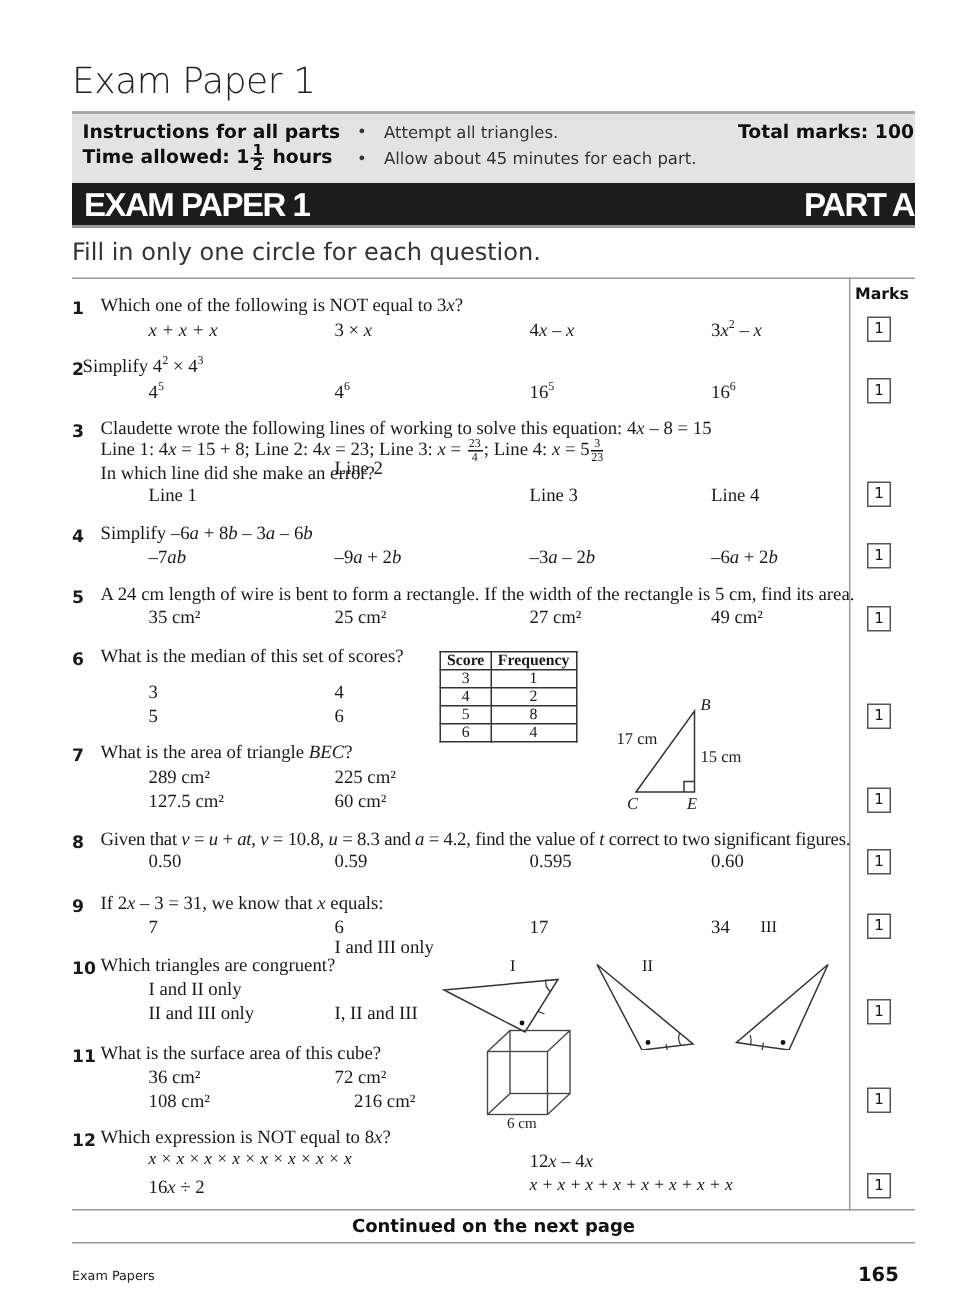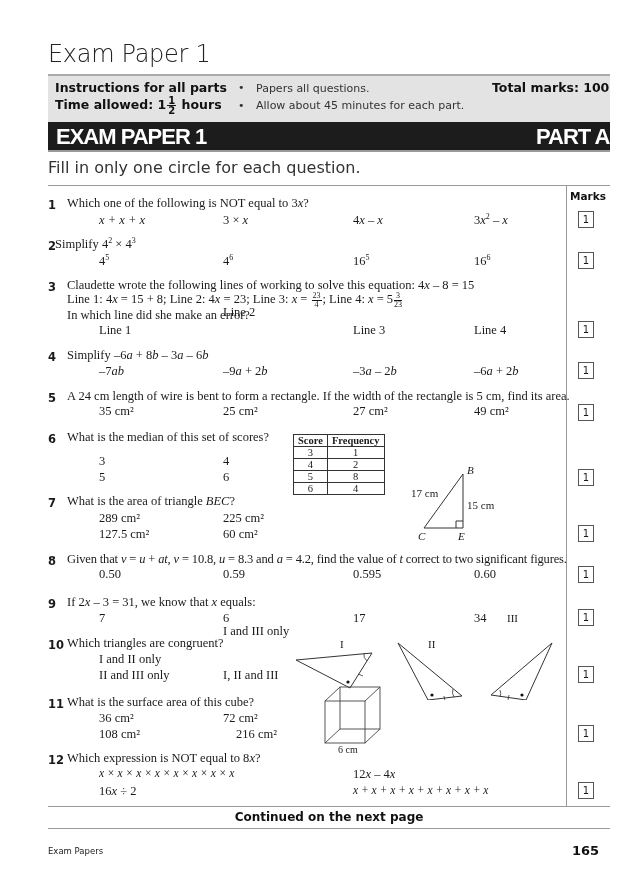--- a/index.html
+++ b/index.html
@@ -37,21 +37,21 @@
 
 <div class="abs page-title">Exam Paper 1</div>
 
 <div class="abs instr-box"></div>
 <div class="abs instr-bold" style="left:55px;top:80px;">Instructions for all parts</div>
 <div class="abs instr-bold" style="left:55px;top:96px;">
   Time allowed: 1<span class="frac"><span class="num">1</span><span>2</span></span> <span>hours</span>
 </div>
 <div class="abs instr-text" style="left:238px;top:81px;">•</div>
 <div class="abs instr-text" style="left:238px;top:99px;">•</div>
-<div class="abs instr-text" style="left:256px;top:82px;">Papers all questions.</div>
+<div class="abs instr-text" style="left:256px;top:82px;">Attempt all triangles.</div>
 <div class="abs instr-text" style="left:256px;top:99px;">Allow about 45 minutes for each part.</div>
 <div class="abs instr-bold" style="left:492px;top:80px;">Total marks: 100</div>
 
 <div class="abs banner"></div>
 <div class="abs banner-text" style="left:56px;top:124px;">EXAM PAPER 1</div>
 <div class="abs banner-text" style="left:536px;top:124px;">PART A</div>
 
 <div class="abs fill-note">Fill in only one circle for each question.</div>
 
 <div class="abs hline" style="left:48px;top:185px;width:562px;"></div>

